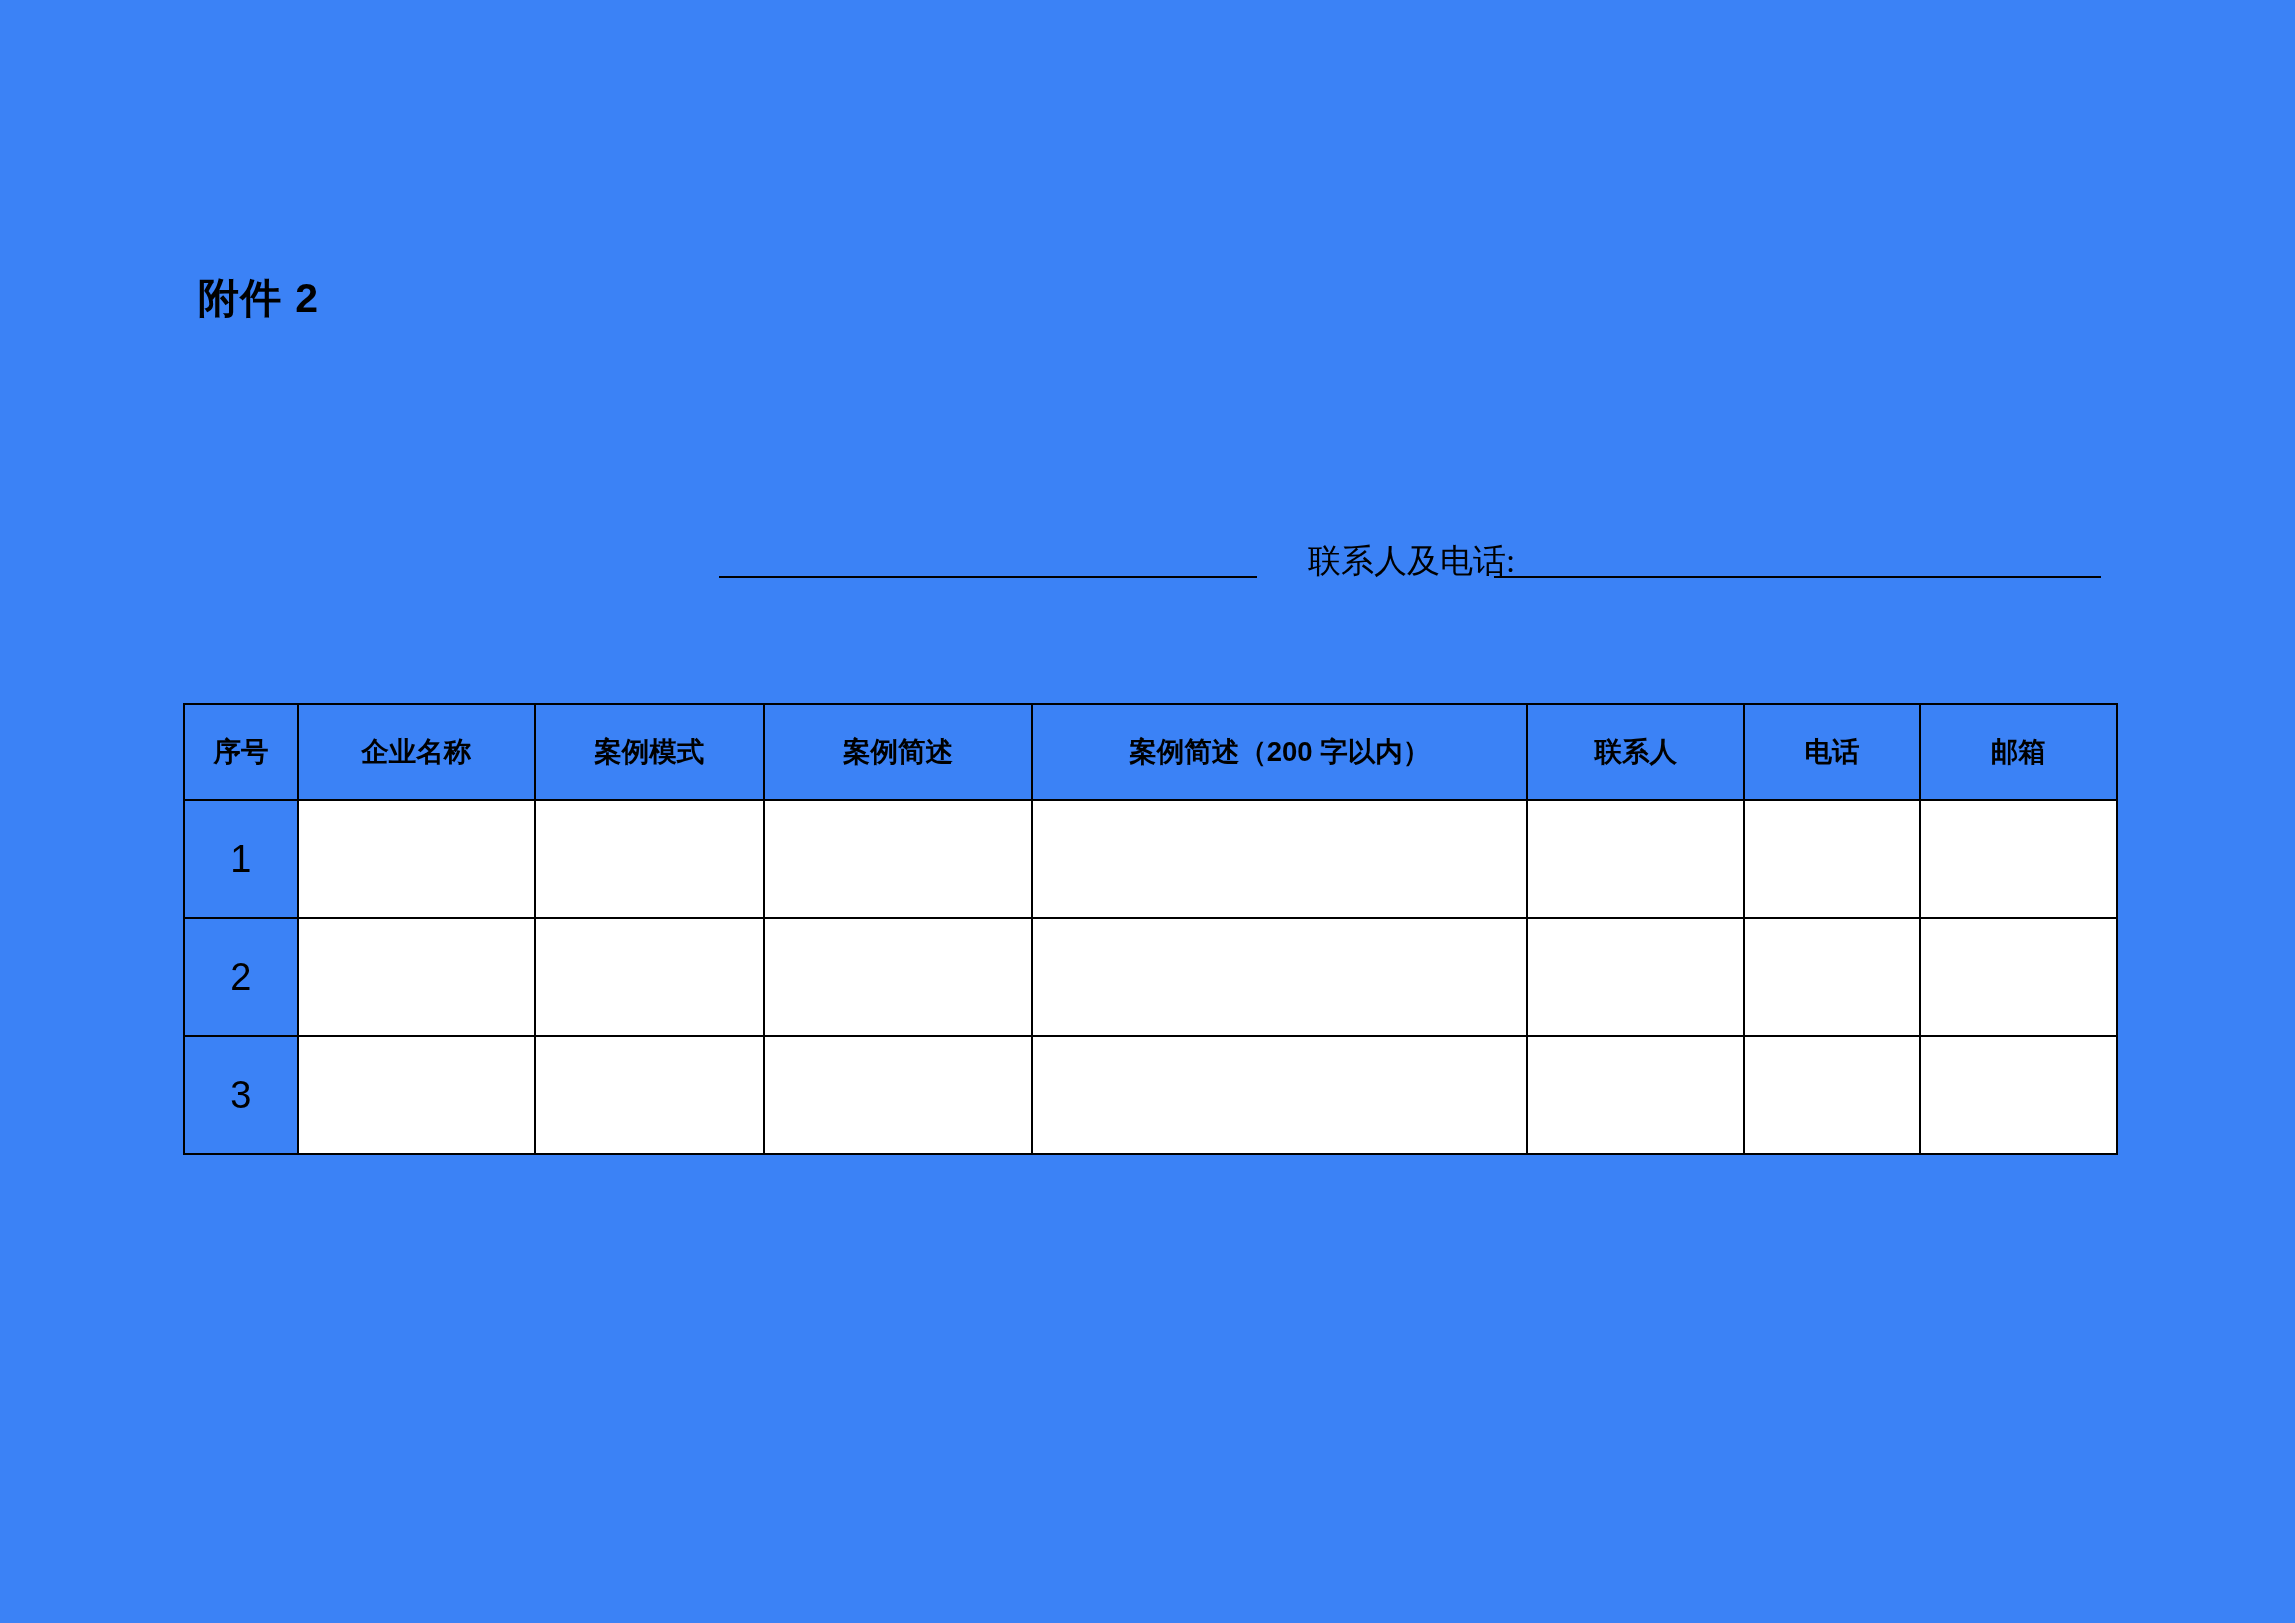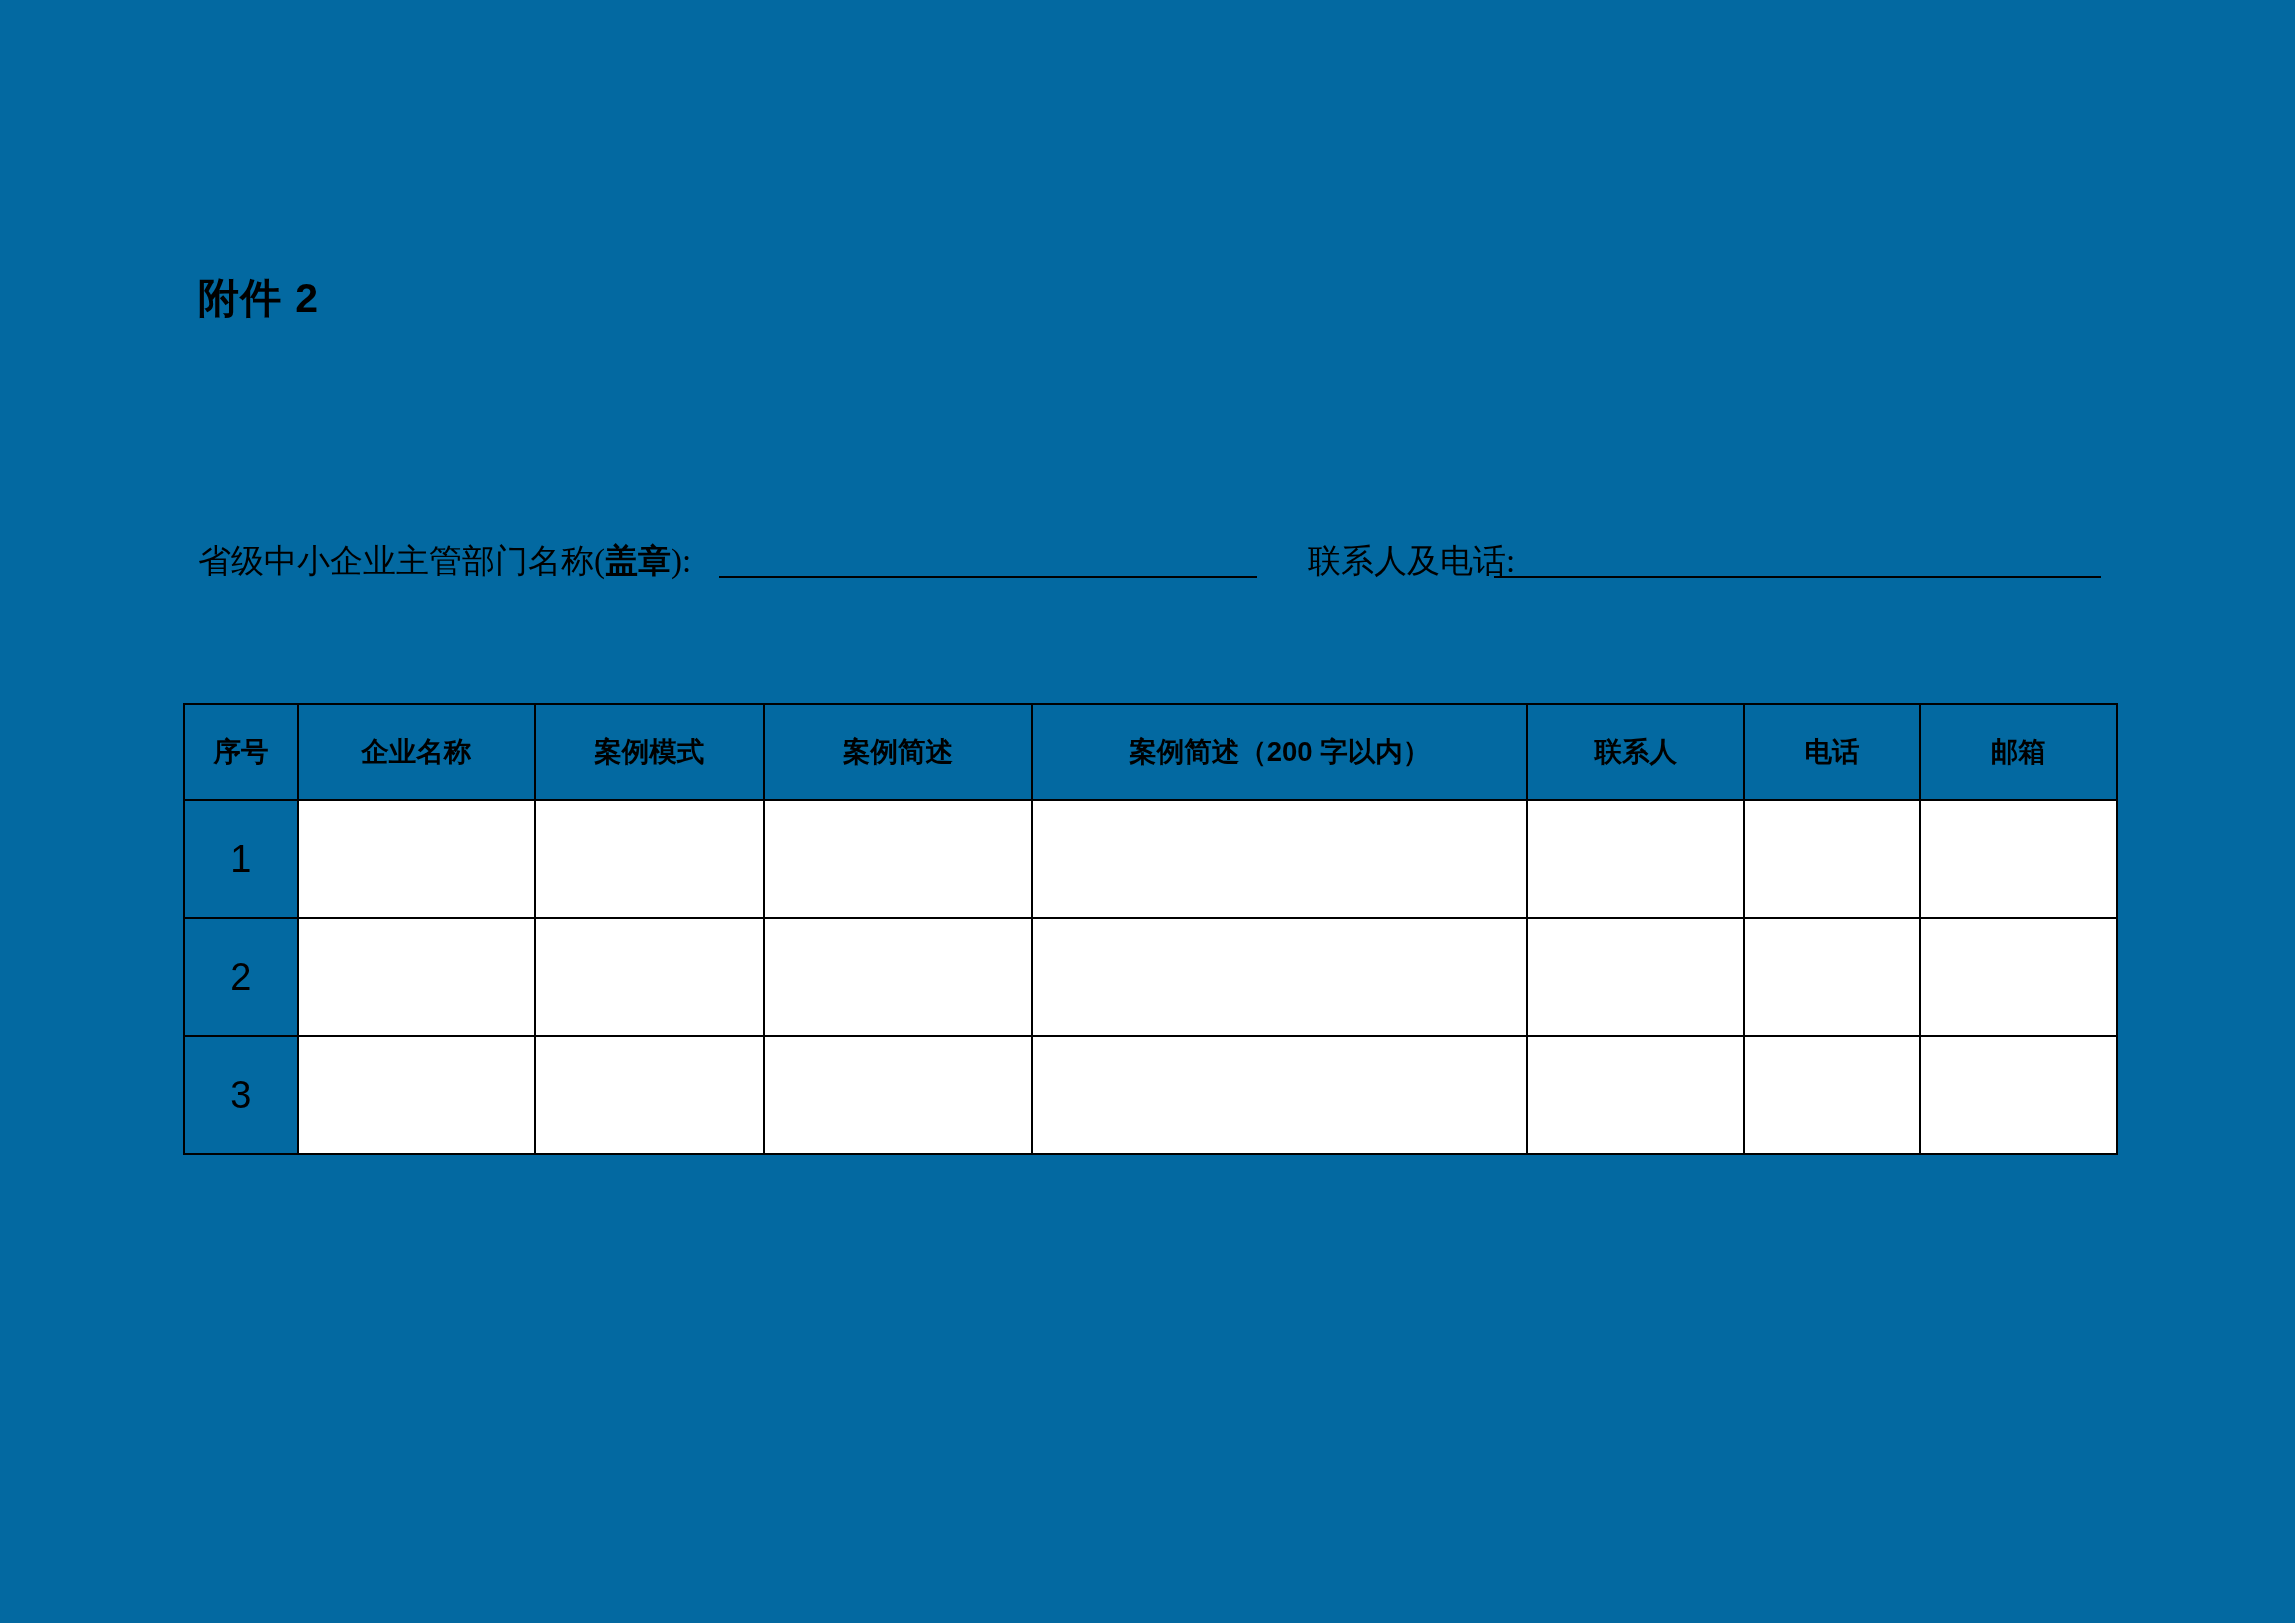--- a/index.html
+++ b/index.html
@@ -4,21 +4,21 @@
 <style>
   html, body {
     margin: 0;
     padding: 0;
     background: #ffffff;
   }
   .page {
     position: relative;
     width: 2295px;
     height: 1623px;
-    background: #0369a1;
+    background: #3b82f6;
     color: #000000;
     font-family: "Liberation Sans", sans-serif;
     overflow: hidden;
   }
 
   
   .attachment {
     position: absolute;
     left: 198px;
     top: 275px;
@@ -105,21 +105,20 @@
   td.blank-cell { background: #ffffff; }
 </style>
 </head>
 <body>
 
 <div class="page">
 
   <div class="attachment">附件 2</div>
 
 
-  <div class="form-label label-department"><span>省级中小企业主管部门名称(</span><span class="seal">盖章</span><span>):</span></div>
 
   <div class="blank-line blank-department"></div>
 
   <div class="form-label label-contact">联系人及电话:</div>
 
   <div class="blank-line blank-contact"></div>
 
   <div class="table-wrap">
     <table class="summary">
       <colgroup>

